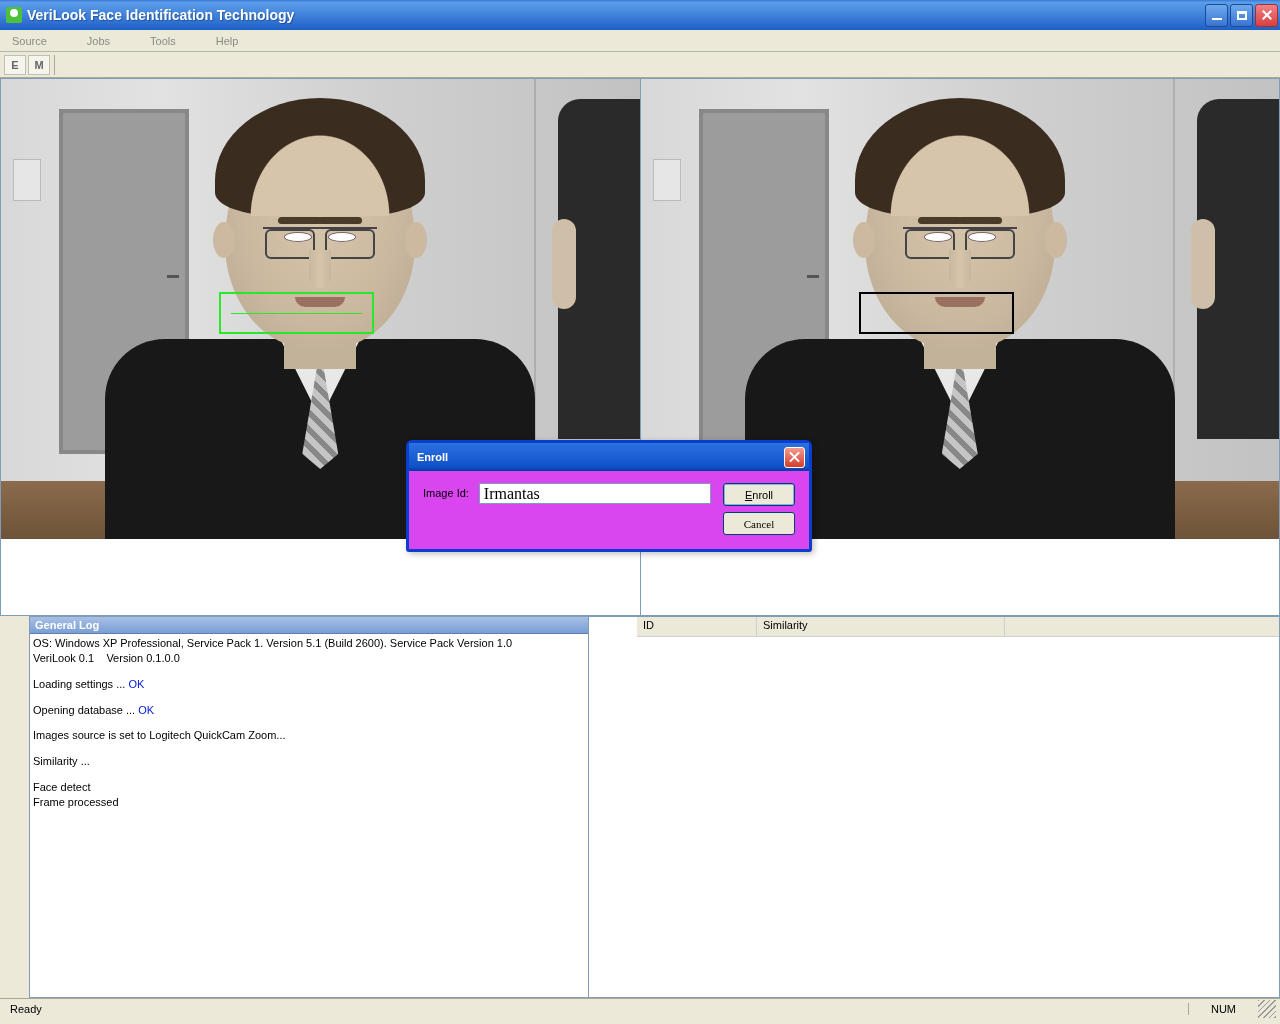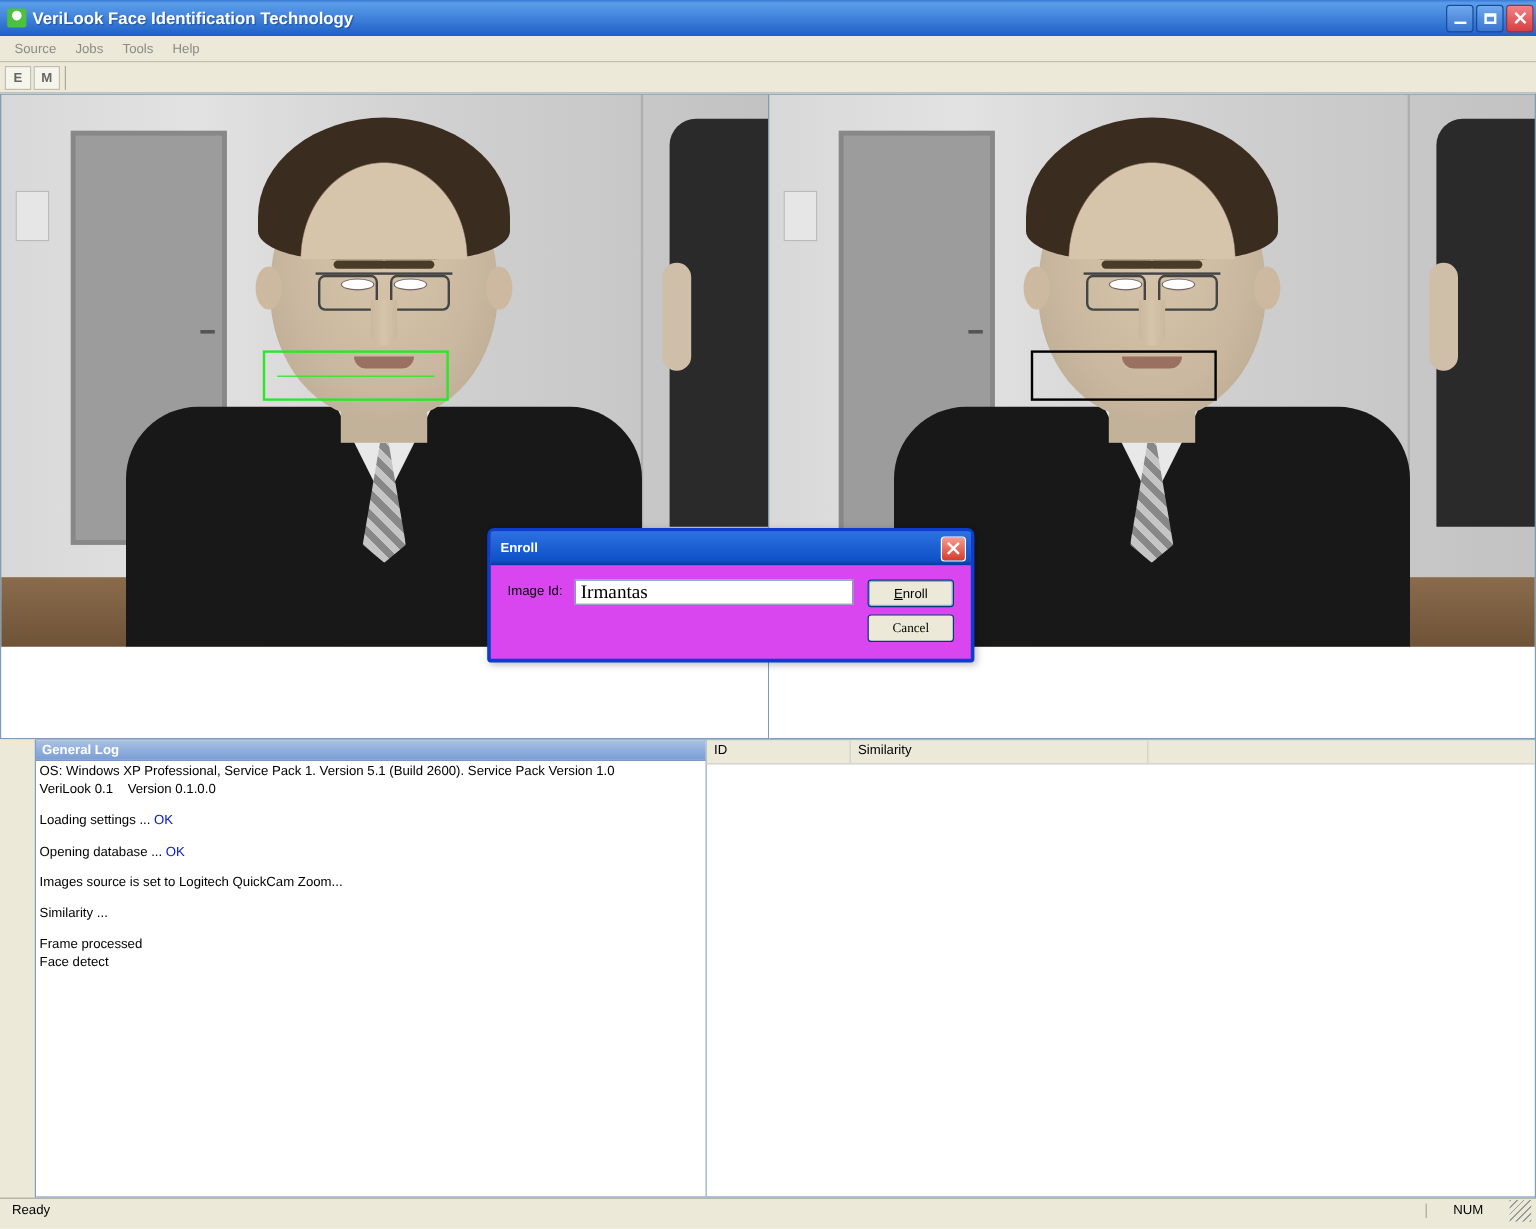--- a/index.html
+++ b/index.html
@@ -12,21 +12,21 @@
   .titlebar-btns { display: flex; gap: 2px; }
   .tbtn { width: 23px; height: 23px; border-radius: 3px; display: flex; align-items:center; justify-content:center; color:#fff; font-weight:bold; font-size:12px; cursor:pointer; }
   .tbtn.min,.tbtn.max { background: linear-gradient(to bottom,#6ea9ee,#3a74d0); border:1px solid #1a4b9b;}
   .tbtn.close { background: linear-gradient(to bottom,#f08288,#d83f40); border:1px solid #a13131;}
   .tbtn.min span{ width:10px;height:2px;background:#fff;margin-top:8px;}
   .tbtn.max span{ width:10px;height:9px;border:2px solid #fff;border-top-width:3px;}
   .tbtn.close span{ position:relative;width:12px;height:12px;}
   .tbtn.close span::before,.tbtn.close span::after{content:"";position:absolute;top:5px;left:0;width:12px;height:2px;background:#fff;}
   .tbtn.close span::before{transform:rotate(45deg);} .tbtn.close span::after{transform:rotate(-45deg);}
 
-  .menubar { height: 22px; background: #ece9d8; border-bottom: 1px solid #b5b5a8; display: flex; align-items:center; padding-left: 4px; }
+  .menubar { height: 22px; background: #ece9d8; border-bottom: 1px solid #b5b5a8; display: flex; align-items:center; padding-left: 4px; gap: 24px; }
   .menubar span { padding: 3px 8px; color: #8b8b83; cursor: default; }
 
   .toolbar { height: 26px; background: #ece9d8; border-bottom: 1px solid #aca899; display: flex; align-items: center; padding-left: 4px; gap: 2px; }
   .toolbtn { width: 22px; height: 20px; border: 1px solid #bfbfb5; background:#f6f5ec; display:flex;align-items:center;justify-content:center; font-weight:bold; color:#666; cursor:pointer;}
   .toolbar .sep { width:1px; height:20px; background:#aca899; margin: 0 2px; }
 
   .workspace { height: 538px; display: flex; background: #fff; }
   .img-pane { flex: 1; position: relative; border: 1px solid #7f9db9; background:#fff;}
   .img-pane + .img-pane { border-left: none; }
   .camera-img { width: 100%; height: 460px; background: #888; position: relative; overflow: hidden; }
@@ -65,21 +65,21 @@
 
   .bottom-area { height: 382px; display: flex; }
   .log-pane { flex: 0 0 560px; border: 1px solid #7f9db9; background:#fff; display:flex; flex-direction:column;margin-left:29px;}
   .log-header { background: linear-gradient(to bottom,#a8c0e6,#7a9ed4); color:#fff; padding: 2px 5px; font-weight:bold; border-bottom:1px solid #5a7fb5;}
   .log-body { flex:1; padding: 2px 3px; color:#000; line-height:1.35; overflow:hidden;}
   .log-body .ok { color:#0018d4; }
   .log-body p { margin: 0; white-space: pre-wrap; }
   .log-gap { height: 11px; }
 
   .results-pane { flex:1; border:1px solid #7f9db9; border-left:none; background:#fff;}
-  .results-header{display:flex;background:#ece9d8;border-bottom:1px solid #cfcfcf;height:20px;}
+  .results-header{display:flex;background:#ece9d8;border-bottom:1px solid #cfcfcf;height:20px;margin-left:48px;}
   .rescol{padding:2px 6px;border-right:1px solid #d0d0c8;}
 
   .statusbar { height: 20px; background: #ece9d8; border-top: 1px solid #aca899; display:flex; align-items:center; padding: 0 4px; }
   .statusbar .cell{padding:0 6px;}
   .statusbar .flex{flex:1;}
   .statusbar .grip{width:18px;height:18px;background:repeating-linear-gradient(135deg,#999 0 1px,transparent 1px 4px);}
 
   
   .dialog { position: absolute; top: 440px; left: 406px; width: 406px; background:#d946ef; border: 3px solid #0a3fcd; border-radius: 6px 6px 3px 3px; box-shadow: 2px 2px 6px rgba(0,0,0,.25);}
   .dlg-title { height: 28px; background: linear-gradient(to bottom,#2d70e1 0%,#0f52c8 85%,#053a9f 100%); display:flex; align-items:center; padding:0 4px 0 8px; color:#fff; font-weight:bold; font-size:13px;}
@@ -201,22 +201,22 @@
         <p>VeriLook 0.1    Version 0.1.0.0</p>
         <div class="log-gap"></div>
         <p>Loading settings ... <span class="ok">OK</span></p>
         <div class="log-gap"></div>
         <p>Opening database ... <span class="ok">OK</span></p>
         <div class="log-gap"></div>
         <p>Images source is set to Logitech QuickCam Zoom...</p>
         <div class="log-gap"></div>
         <p>Similarity ...</p>
         <div class="log-gap"></div>
+        <p>Face detect</p>
         <p>Frame processed</p>
-        <p>Face detect</p>
       </div>
   </div>
   <div class="results-pane">
     <div class="results-header">
       <div class="rescol" style="width:120px">ID</div>
       <div class="rescol" style="width:248px">Similarity</div>
     </div>
   </div>
 </div>
 

